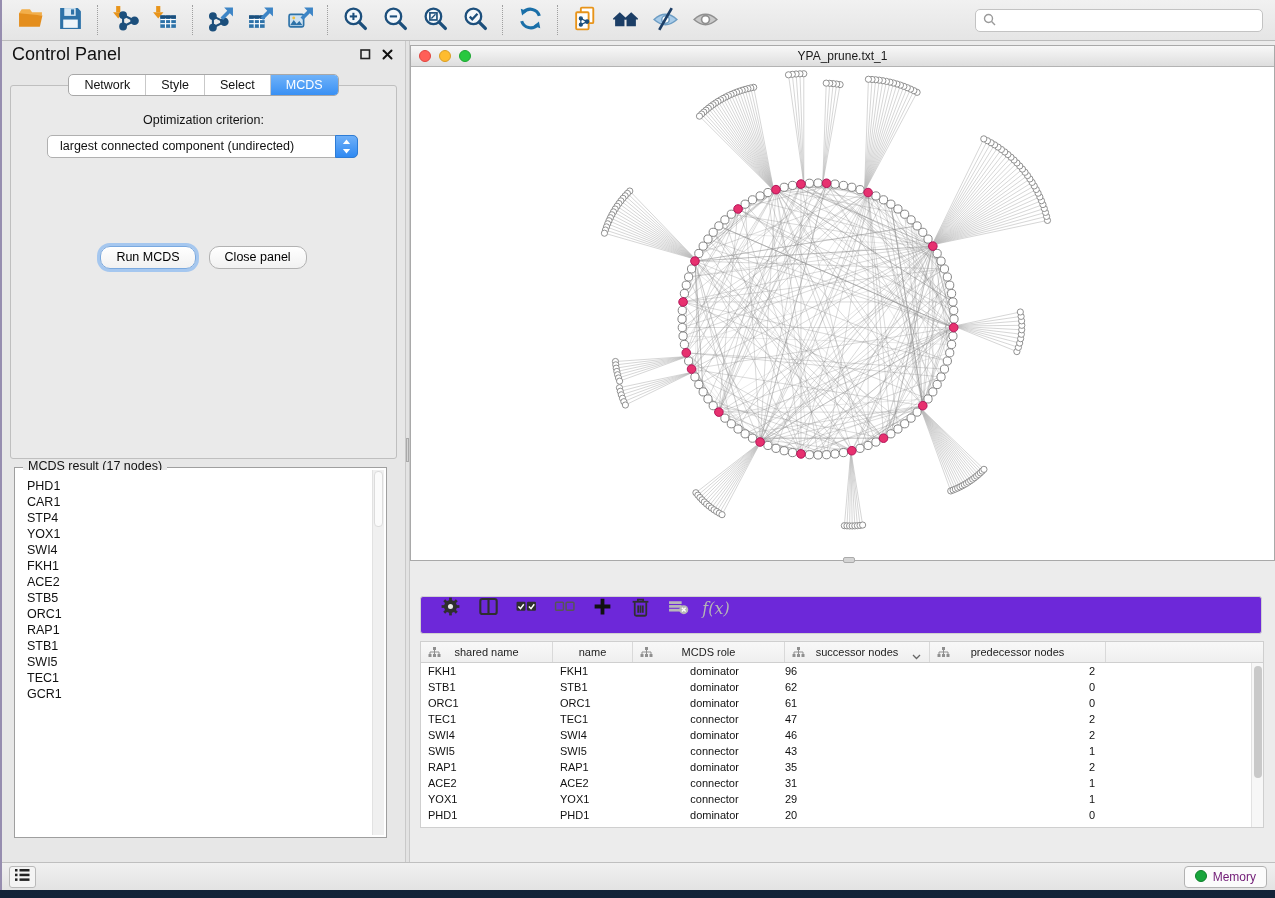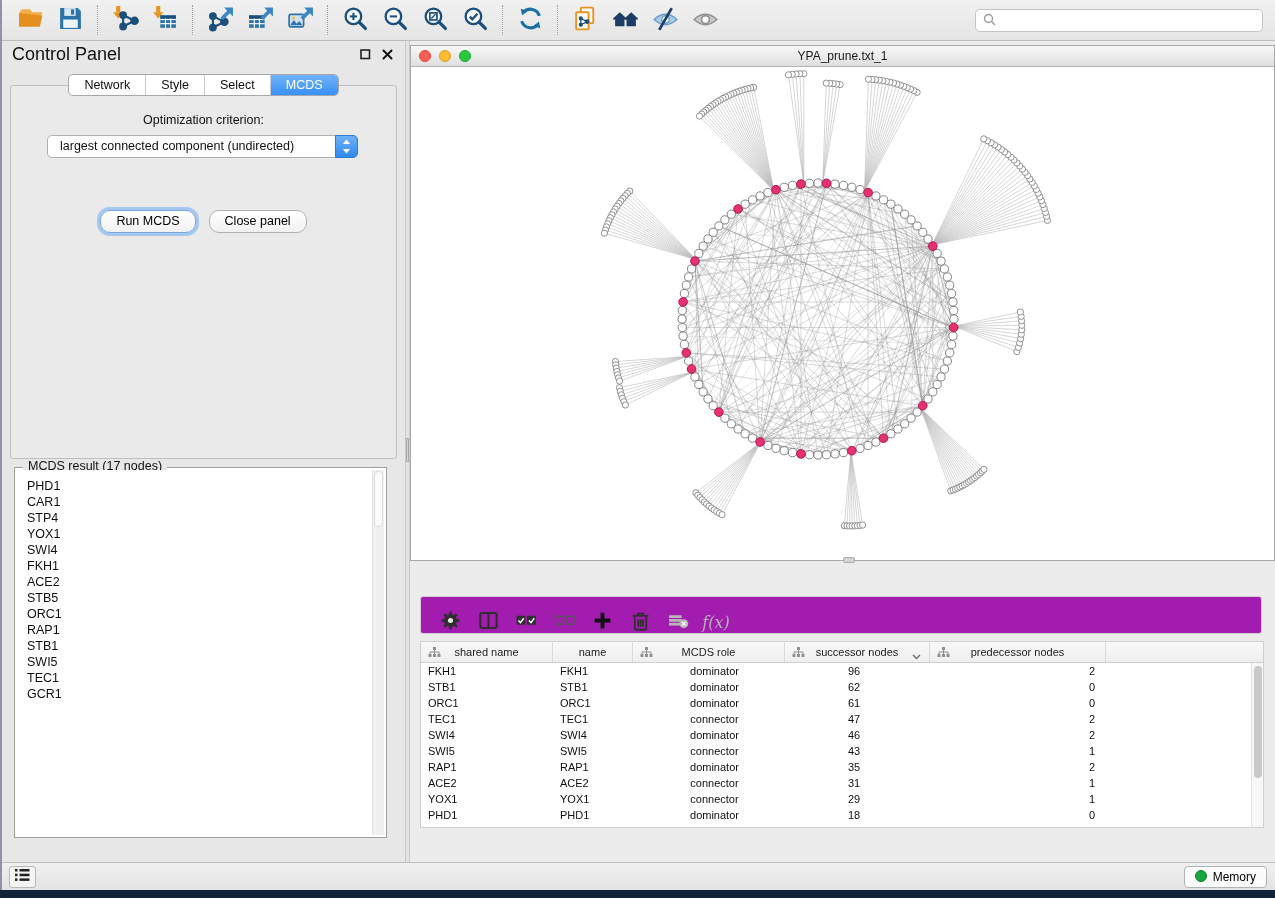--- a/index.html
+++ b/index.html
@@ -34,21 +34,21 @@
   .cp-tabs { position:absolute; top:33px; left:0; right:0; display:flex; justify-content:center; z-index:2; }
   .cp-inner { position:absolute; left:8px; right:8px; top:44px; height:374px;
     border:1px solid #bfbfbf; border-radius:3px; background:#eaeaea; }
   .opt-label { text-align:center; margin-top:27px; font-size:12.5px; color:#111; }
   .dropdown { position:absolute; left:36px; right:38px; top:49px; height:23px; background:#fff;
     border:1px solid #b0b0b0; border-radius:5px; font-size:12.5px; line-height:21px; padding-left:12px; color:#111; }
   .dd-stepper { position:absolute; right:-1px; top:-1px; width:23px; height:23px;
     background:linear-gradient(#6fb0f8,#2f89f2); border:1px solid #2d7cd6; border-radius:0 5px 5px 0; }
   .cp-buttons { position:absolute; top:124px; left:0; right:0; display:flex; justify-content:center; gap:13px; }
   .btn { height:23px; background:linear-gradient(#ffffff,#f1f1f1); border:1px solid #b2b2b2;
-    border-radius:10px; font-size:12.5px; line-height:21px; padding:0 15px; color:#000; }
+    border-radius:10px; font-size:12.5px; line-height:21px; padding:0 15px; color:#000;margin-top:36px; }
   .btn.focus { box-shadow:0 0 0 3px rgba(108,170,242,.55); border-color:#7aa9df; }
 
   .group { position:absolute; left:12px; right:18px; top:426px; bottom:24px; border:1px solid #9f9f9f; background:#fff; }
   .group-legend { position:absolute; top:-9px; left:8px; background:#e7e7e7; padding:0 5px; font-size:12.5px; color:#111; }
   .mcds-list { position:absolute; inset:2px; background:#fff; overflow:hidden; padding:8px 0 0 10px; }
   .mcds-item { font-size:12.5px; line-height:16px; color:#111; }
   .list-scroll { position:absolute; top:2px; bottom:2px; right:2px; width:12px; background:#f0f0f0; border-left:1px solid #e2e2e2; }
   .list-thumb { position:absolute; top:1px; left:1px; width:9px; height:56px; background:#fbfbfb; border:1px solid #dcdcdc; border-radius:4px; }
 
   .vsplit { position:absolute; top:41px; left:403px; width:5px; bottom:28px; background:#e3e3e3;
@@ -64,48 +64,48 @@
   .tl-red { background:#ff5f57; border:1px solid #e0443e; }
   .tl-yellow { background:#febc2e; border:1px solid #d89e24; }
   .tl-green { background:#28c840; border:1px solid #1da532; }
   .net-title { text-align:center; font-size:12px; line-height:20px; color:#1a1a1a; }
   .net-canvas { position:absolute; top:21px; left:0; right:0; bottom:0; overflow:hidden; background:#fff; }
   .hsplit { position:absolute; left:0; right:0; top:520px; height:3px; }
   .hgrip { position:absolute; left:50%; top:-4px; width:12px; height:6px; background:#d4d4d4; border:1px solid #ababab; border-radius:2px; }
 
   
   .tp { position:absolute; left:0; right:0; top:523px; bottom:0; background:#ececec; }
-  .tp-toolbar { position:absolute; left:10px; right:13px; top:32px; height:38px; background:#a21caf;
-    border:1px solid #d0d0d0; border-radius:3px; display:flex; align-items:flex-end; gap:16px; padding-left:18px; }
+  .tp-toolbar { position:absolute; left:10px; right:13px; top:32px; height:38px; background:#6d28d9;
+    border:1px solid #d0d0d0; border-radius:3px; display:flex; align-items:flex-start; gap:16px; padding-left:18px; }
   .tp-icon { width:22px; height:22px; display:flex; align-items:center; justify-content:center; }
   .fx { font-family:"DejaVu Serif", serif; font-style:italic; font-size:16px; color:#b5b5b5; }
 
   .tbl { position:absolute; left:10px; top:77px; width:844px; height:187px; background:#fff; border:1px solid #cfcfcf; }
   .tbl-head { display:flex; height:21px; background:linear-gradient(#f8f8f8,#efefef); border-bottom:1px solid #cfcfcf; }
   .th { position:relative; display:flex; align-items:center; justify-content:center;
     font-size:11px; color:#222; border-right:1px solid #d9d9d9; }
   .th .tree { position:absolute; left:7px; top:5px; }
   .th .chev { position:absolute; right:8px; top:8px; }
   .tr { display:flex; height:16px; }
   .td { font-size:11px; line-height:16px; color:#111; white-space:nowrap; overflow:hidden; }
   .td.l { padding-left:7px; text-align:left; }
   .td.l2 { padding-left:11px; text-align:center; }
-  .td.r { padding-right:7px; text-align:center; }
+  .td.r { padding-right:7px; text-align:left; }
   .td.r2 { padding-right:11px; text-align:right; }
   .tbl-scroll { position:absolute; right:0; top:21px; bottom:0; width:12px; background:#f7f7f7; border-left:1px solid #e2e2e2; }
   .tbl-thumb { position:absolute; left:2px; top:3px; width:8px; height:112px; background:#c9c9c9; border-radius:4px; }
   .tp-tabs { position:absolute; left:0; right:0; top:268px; display:flex; justify-content:center; }
 
   
   .status { position:absolute; left:0; right:0; bottom:0; height:28px;
     background:linear-gradient(#f0f0f0,#e3e3e3); border-top:1px solid #bfbfbf; }
   .status-btn { position:absolute; left:7px; top:3px; width:27px; height:22px; border:1px solid #b9b9b9;
     border-radius:3px; background:#f4f4f4; display:flex; align-items:center; justify-content:center; }
   .memory-btn { position:absolute; right:8px; top:3px; height:22px; border:1px solid #b2b2b2; border-radius:4px;
-    background:#fbfbfb; display:flex; align-items:center; gap:6px; padding:0 10px; font-size:12px; color:#000000; }
+    background:#fbfbfb; display:flex; align-items:center; gap:6px; padding:0 10px; font-size:12px; color:#701a75; }
 </style>
 </head>
 <body>
 
 <div class="left-strip"></div>
 
 <div class="app">
 
   <div class="toolbar" id="main-toolbar">
       <div class="tb-btn">
@@ -1237,21 +1237,21 @@
               <div class="td l" style="width: 132px;">YOX1</div>
               <div class="td l" style="width: 80px;">YOX1</div>
               <div class="td l2" style="width: 152px;">connector</div>
               <div class="td r" style="width: 145px;">29</div>
               <div class="td r2" style="width: 176px;">1</div>
             </div>
             <div class="tr">
               <div class="td l" style="width: 132px;">PHD1</div>
               <div class="td l" style="width: 80px;">PHD1</div>
               <div class="td l2" style="width: 152px;">dominator</div>
-              <div class="td r" style="width: 145px;">18</div>
+              <div class="td r" style="width: 145px;">20</div>
               <div class="td r2" style="width: 176px;">0</div>
             </div>
           </div>
         <div class="tbl-scroll">
             <div class="tbl-thumb"></div>
           </div>
       </div>
     </div>
   </div>
 

